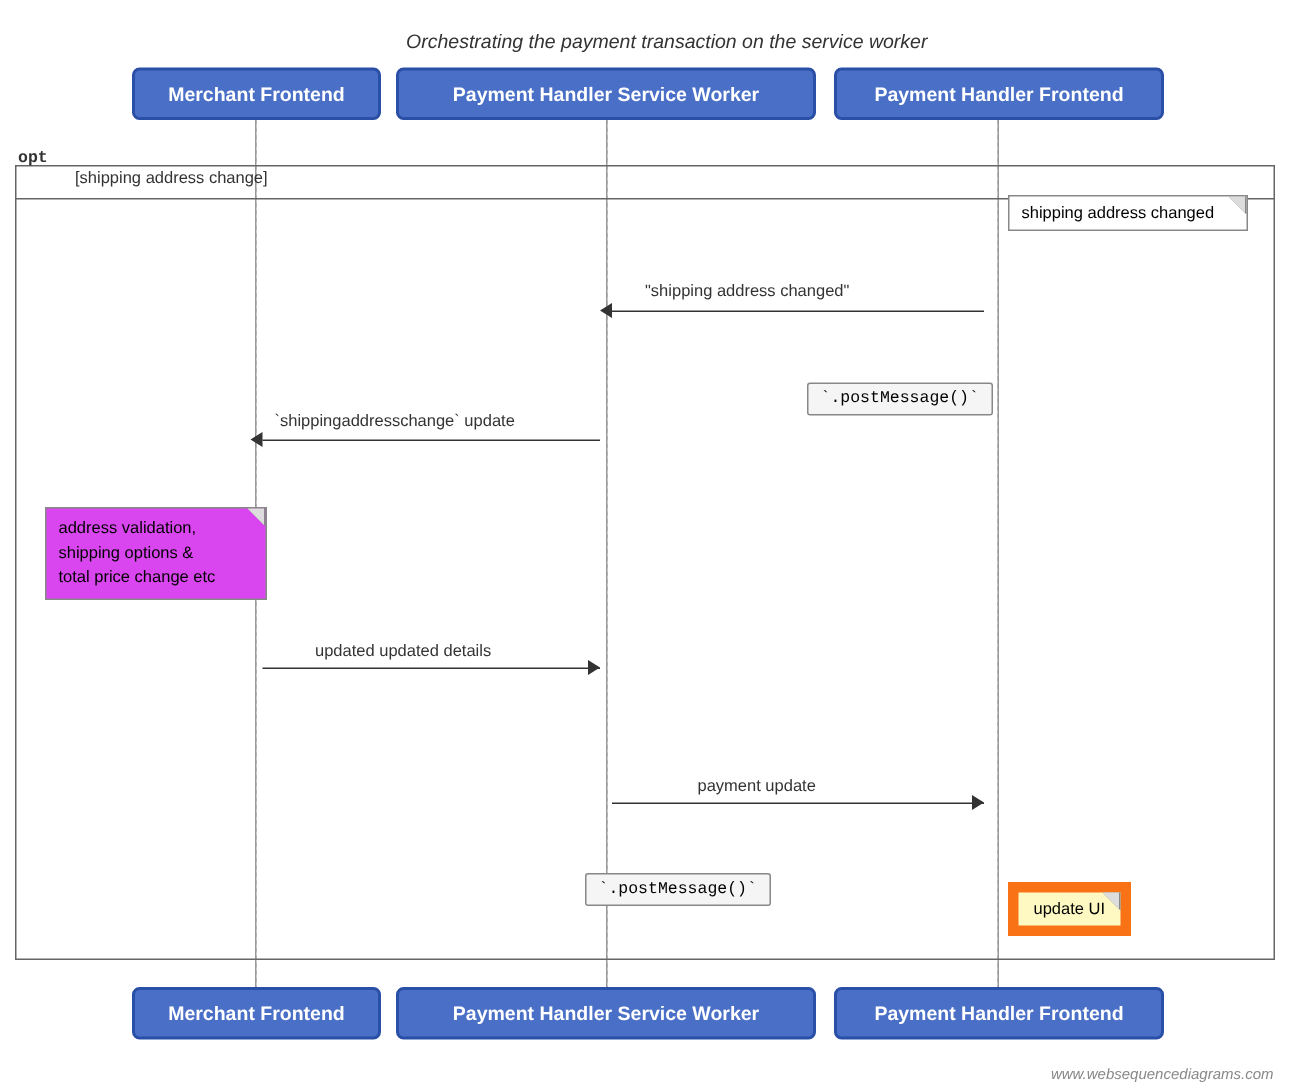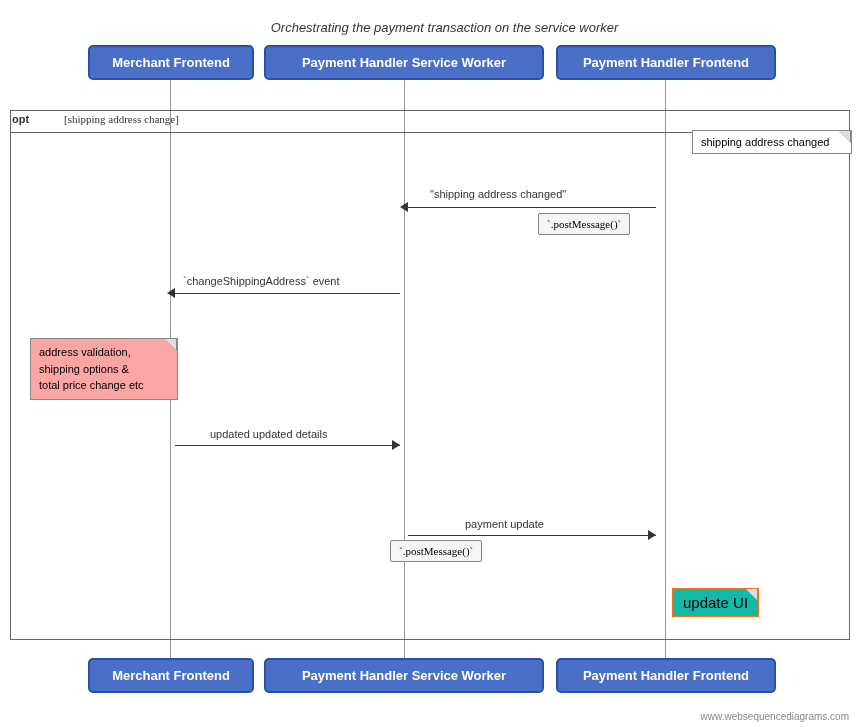--- a/index.html
+++ b/index.html
@@ -75,30 +75,32 @@
       color: #333;
       white-space: nowrap;
     }
     
     .method-box {
       position: absolute;
       background: #f5f5f5;
       border: 1px solid #888;
       padding: 4px 8px;
       font-size: 11px;
-      font-family: Liberation Serif, serif;
+      font-family: Liberation Mono, monospace;
       white-space: nowrap;
       border-radius: 2px;
+      margin-top: 42px;
     }
     
     .watermark {
       position: absolute;
       font-size: 10px;
       color: #888;
       text-align: left;
+      font-style: italic;
     }
     
     .arrowhead-right {
       position: absolute;
       width: 0;
       height: 0;
       border-top: 5px solid transparent;
       border-bottom: 5px solid transparent;
       border-left: 8px solid #333;
     }
@@ -123,68 +125,68 @@
   <div class="actor-box" style="left:556px;top:45px;width:220px;">Payment Handler Frontend</div>
 
   <div class="lifeline" style="left:170px;top:80px;height:580px;"></div>
 
   <div class="lifeline" style="left:404px;top:80px;height:580px;"></div>
 
   <div class="lifeline" style="left:665px;top:80px;height:580px;"></div>
 
   <div class="opt-frame" style="left:10px;top:110px;width:840px;height:530px;"></div>
 
-  <div class="opt-label" style="left:12px;top:113px;">opt</div>
+  <div class="opt-label" style="left:12px;top:100px;font-family:Liberation Mono, monospace;">opt</div>
 
-  <div class="opt-condition" style="left:64px;top:113px;font-family:Liberation Serif, serif;">[shipping address change]</div>
+  <div class="opt-condition" style="left:50px;top:113px;">[shipping address change]</div>
 
   <div style="position:absolute;left:10px;top:132px;width:840px;height:1px;background:#666;"></div>
 
-  <div style="position:absolute;left:692px;top:130px;width:160px;">
+  <div style="position:absolute;left:672px;top:130px;width:160px;">
     <div style="background:#fff;border:1px solid #888;padding:5px 8px;font-size:11px;position:relative;">
       <div style="position:absolute;top:0;right:0;width:0;height:0;border-style:solid;border-width:0 12px 12px 0;border-color:transparent #888 transparent transparent;"></div>
       <div style="position:absolute;top:0;right:1px;width:0;height:0;border-style:solid;border-width:0 11px 11px 0;border-color:transparent #ddd transparent transparent;"></div>
       <span>shipping address changed</span>
     </div>
   </div>
 
   <div class="arrow-label" style="left:430px;top:188px;">"shipping address changed"</div>
 
   <div class="arrow-line" style="left:408px;top:207px;width:248px;"></div>
 
   <div class="arrowhead-left" style="left:400px;top:202px;"></div>
 
   <div class="method-box" style="left:538px;top:213px;">`.postMessage()`</div>
 
-  <div class="arrow-label" style="left:183px;top:275px;">`changeShippingAddress` event</div>
+  <div class="arrow-label" style="left:183px;top:275px;">`shippingaddresschange` update</div>
   <div class="arrow-line" style="left:175px;top:293px;width:225px;"></div>
   <div class="arrowhead-left" style="left:167px;top:288px;"></div>
 
 
   <div style="position:absolute;left:30px;top:338px;width:148px;">
-    <div style="background:#fca5a5;border:1px solid #888;padding:5px 8px;font-size:11px;line-height:1.5;position:relative;">
+    <div style="background:#d946ef;border:1px solid #888;padding:5px 8px;font-size:11px;line-height:1.5;position:relative;">
       <div style="position:absolute;top:0;right:0;width:0;height:0;border-style:solid;border-width:0 12px 12px 0;border-color:transparent #888 transparent transparent;"></div>
       <div style="position:absolute;top:0;right:1px;width:0;height:0;border-style:solid;border-width:0 11px 11px 0;border-color:transparent #ddd transparent transparent;"></div>
       address validation,<br>shipping options &amp;<br>total price change etc
     </div>
   </div>
 
   <div class="arrow-label" style="left:210px;top:428px;">updated updated details</div>
   <div class="arrow-line" style="left:175px;top:445px;width:225px;"></div>
   <div class="arrowhead-right" style="left:392px;top:440px;"></div>
 
 
   <div class="arrow-label" style="left:465px;top:518px;">payment update</div>
   <div class="arrow-line" style="left:408px;top:535px;width:248px;"></div>
   <div class="arrowhead-right" style="left:648px;top:530px;"></div>
 
   <div class="method-box" style="left:390px;top:540px;">`.postMessage()`</div>
 
   <div style="position:absolute;left:672px;top:588px;">
-    <div style="background:#14b8a6;border:1px solid #f97316;padding:5px 10px;font-size:15px;position:relative;">
+    <div style="background:#fef9c3;border:7px solid #f97316;padding:5px 10px;font-size:11px;position:relative;">
       <div style="position:absolute;top:0;right:0;width:0;height:0;border-style:solid;border-width:0 12px 12px 0;border-color:transparent #888 transparent transparent;"></div>
       <div style="position:absolute;top:0;right:1px;width:0;height:0;border-style:solid;border-width:0 11px 11px 0;border-color:transparent #ddd transparent transparent;"></div>
       <span>update UI</span>
     </div>
   </div>
 
   <div class="actor-box" style="left:88px;top:658px;width:166px;">Merchant Frontend</div>
   <div class="actor-box" style="left:264px;top:658px;width:280px;">Payment Handler Service Worker</div>
   <div class="actor-box" style="left:556px;top:658px;width:220px;">Payment Handler Frontend</div>
 

